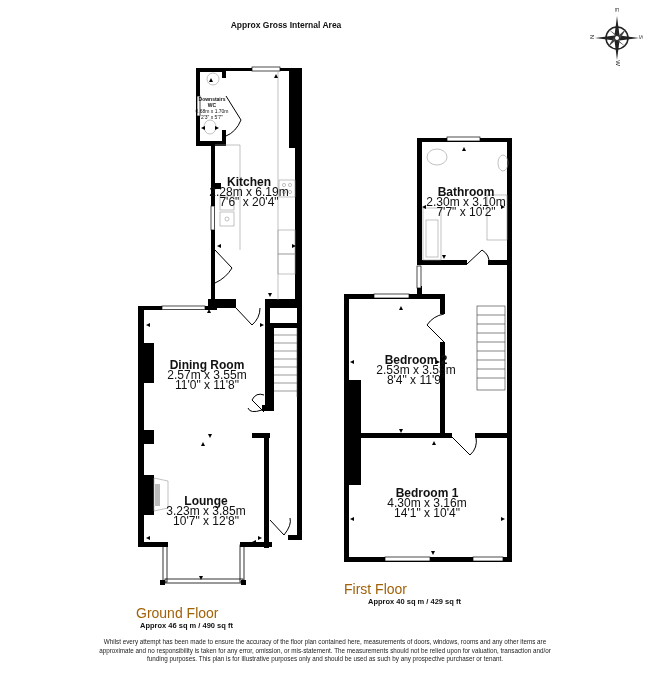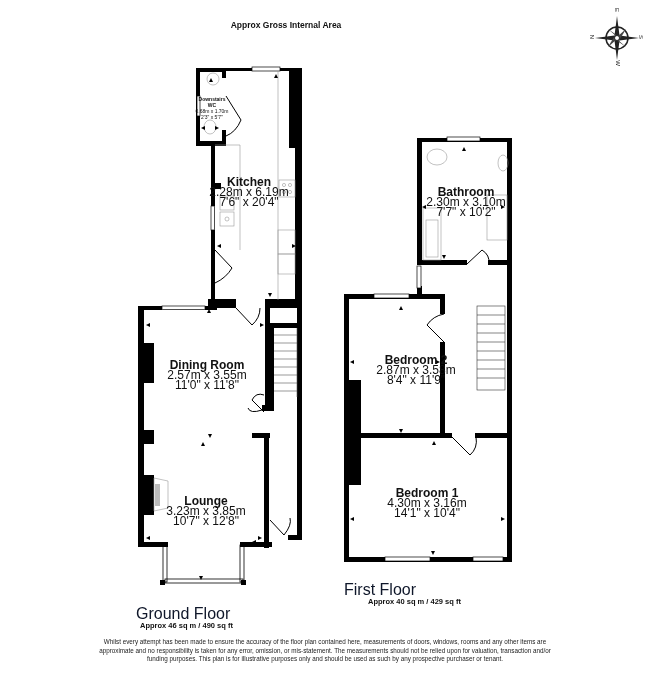--- a/index.html
+++ b/index.html
@@ -4,21 +4,21 @@
 <style>
   html, body { margin: 0; padding: 0; background: #ffffff; }
   body { width: 650px; height: 683px; position: relative; overflow: hidden; font-family: "Liberation Sans", sans-serif; color: #111; }
   .header { position: absolute; top: 20px; left: 0; width: 572px; text-align: center; font-weight: bold; font-size: 8.5px; line-height: 10px; }
   .compass { position: absolute; left: 592px; top: 8px; width: 50px; height: 60px; }
   .compass .lbl { position: absolute; font-size: 6px; color: #222; transform: rotate(90deg); }
   svg.plan { position: absolute; left: 0; top: 0; }
   .room-label { position: absolute; text-align: center; font-size: 12px; line-height: 10px; color: #111; white-space: nowrap; transform: translateX(-50%); }
   .room-label .name { font-weight: bold; }
   .room-label.small { font-size: 5px; line-height: 6px; }
-  .floor-title { position: absolute; font-size: 16px; color: #0f172a; }
+  .floor-title { position: absolute; font-size: 14px; color: #a16207; }
   .floor-area { position: absolute; font-size: 7.5px; font-weight: bold; color: #111; }
   .disclaimer { position: absolute; left: 90px; top: 638px; width: 470px; text-align: center; font-size: 6.3px; line-height: 8.6px; color: #222; }
 </style>
 </head>
 <body>
 
 <div class="header">
   <div>Approx Gross Internal Area</div>
 </div>
 
@@ -266,21 +266,21 @@
 </div>
 
 <div class="room-label" style="left:466px; top:187px;">
   <div class="name">Bathroom</div>
   <div>2.30m x 3.10m</div>
   <div>7'7" x 10'2"</div>
 </div>
 
 <div class="room-label" style="left:416px; top:355px;">
   <div class="name">Bedroom 2</div>
-  <div>2.87m x 3.58m</div>
+  <div>2.53m x 3.58m</div>
   <div>8'4" x 11'9"</div>
 </div>
 
 <div class="room-label" style="left:427px; top:488px;">
   <div class="name">Bedroom 1</div>
   <div>4.30m x 3.16m</div>
   <div>14'1" x 10'4"</div>
 </div>
 
 <div class="floor-title" style="left:136px; top:605px;">Ground Floor</div>

